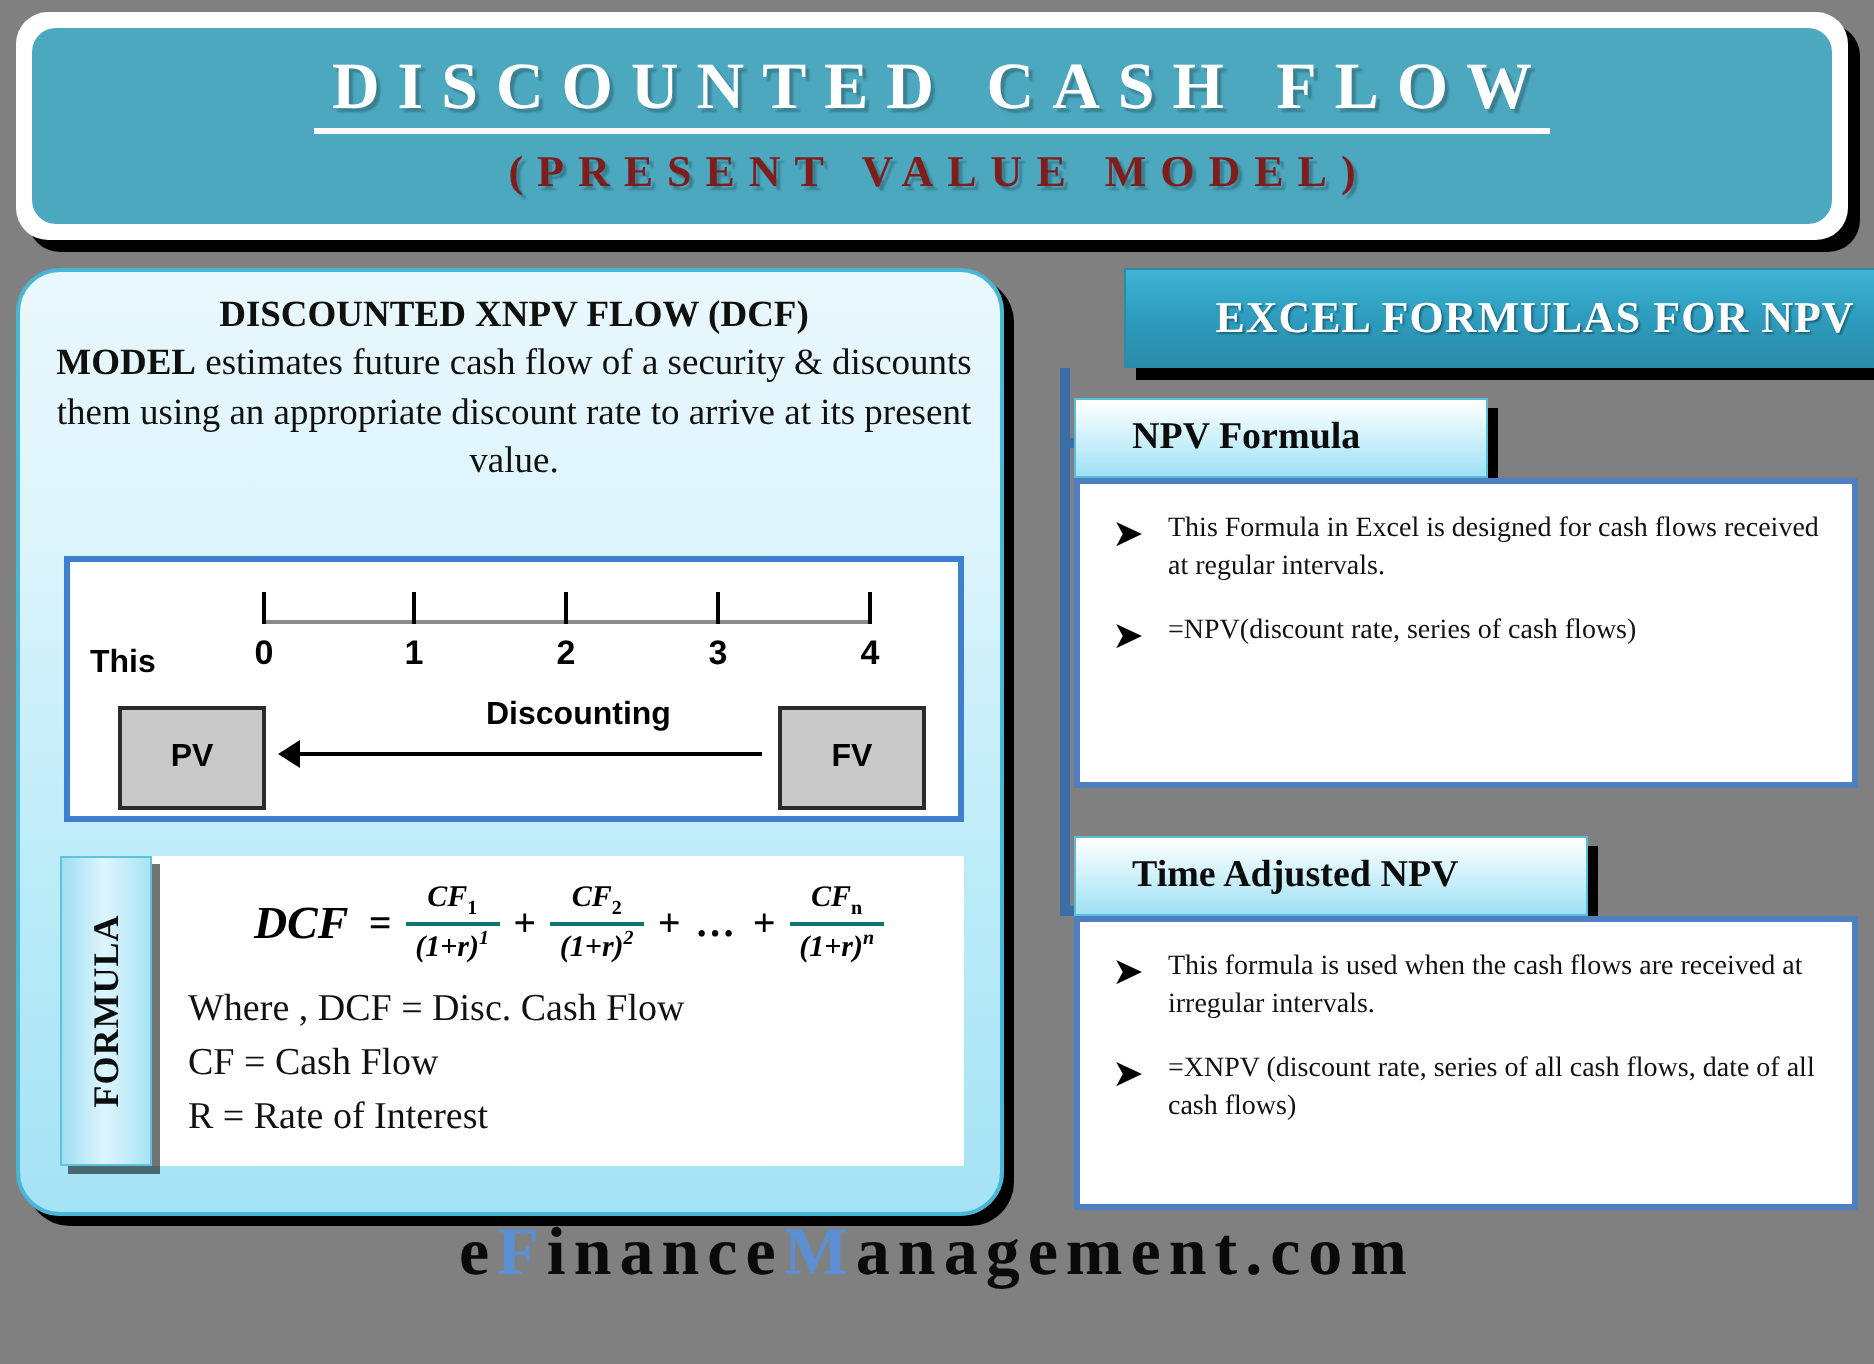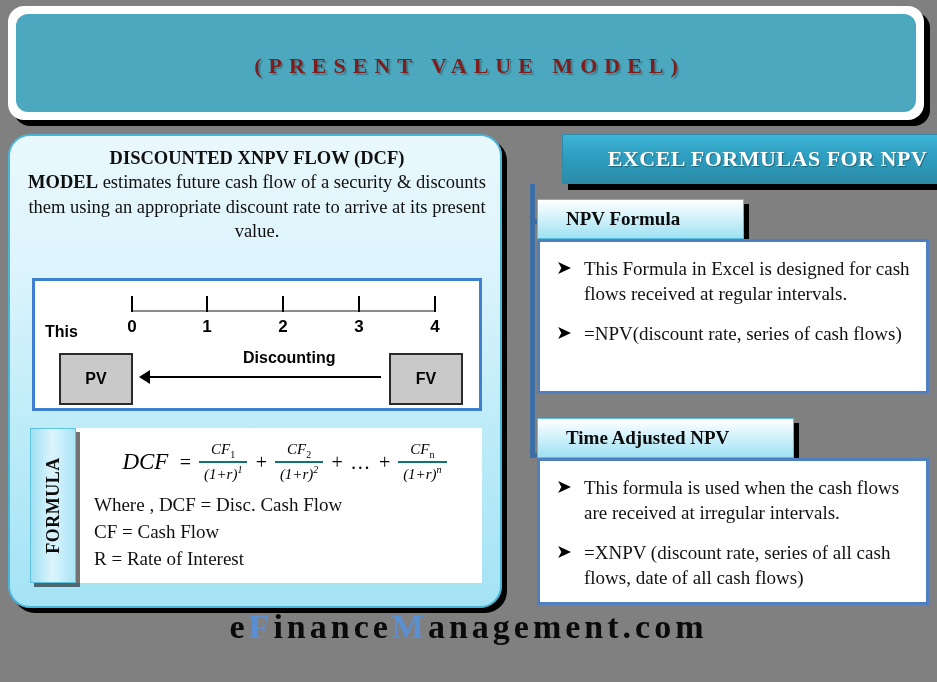--- a/index.html
+++ b/index.html
@@ -133,21 +133,21 @@
     white-space:nowrap;
     font-weight:bold;font-size:18px;color:#0d0d0d;
     letter-spacing:0.5px;
   }
   .formula-body{
     position:absolute;left:52px;top:0;width:398px;height:155px;
   }
   .eq{
     position:absolute;left:6px;top:6px;width:392px;
     display:flex;align-items:center;justify-content:center;
-    font-weight:normal;font-style:italic;font-size:20px;color:#000;
+    font-weight:bold;font-style:italic;font-size:20px;color:#000;
     height:56px;
   }
   .eq .lhs{font-size:23px;margin-right:6px;}
   .frac{display:inline-flex;flex-direction:column;align-items:center;margin:0 3px;vertical-align:middle;}
   .frac .num{font-size:15px;padding:0 5px 1px 5px;}
   .frac .den{font-size:15px;border-top:2px solid #0f766e;padding:1px 5px 0 5px;}
   .op{margin:0 4px;font-size:20px;}
   .sub{font-size:10px;vertical-align:sub;font-style:normal;}
   .sup{font-size:10px;vertical-align:super;}
   .where{
@@ -205,41 +205,42 @@
   .bullet{
     display:flex;align-items:flex-start;
     margin-bottom:14px;
   }
   .bullet:last-child{margin-bottom:0;}
   .bullet .marker{
     font-size:19px;color:#000;line-height:1.28;
     width:28px;flex:0 0 28px;text-align:left;padding-left:6px;
   }
   .bullet .btext{
-    font-size:19px;color:#111;line-height:1.33;flex:1;
+    font-size:14px;color:#111;line-height:1.33;flex:1;
   }
 
   
   .footer{
     position:absolute;left:0;top:608px;width:937px;height:60px;
     display:flex;align-items:flex-start;justify-content:center;
   }
   .footer span{
     font-weight:bold;font-size:34px;letter-spacing:4px;color:#0a0a0a;
     white-space:nowrap;
   }
   .footer .accent{color:#5b8fd4;}
 </style>
 </head>
 <body>
 
 <div class="canvas">
 
   <div class="header-wrap">
     <div class="header">
+      <div class="header-title">DISCOUNTED CASH FLOW</div>
       <div class="header-sub">(PRESENT VALUE MODEL)</div>
     </div>
   </div>
 
   <div class="left-panel">
 
     <div class="dcf-desc">
       <span class="b">DISCOUNTED XNPV  FLOW (DCF)</span><br>
       <span class="b">MODEL</span><span>  estimates future cash flow of a security &amp; discounts them using an appropriate discount rate to arrive at its present value.</span>
     </div>

